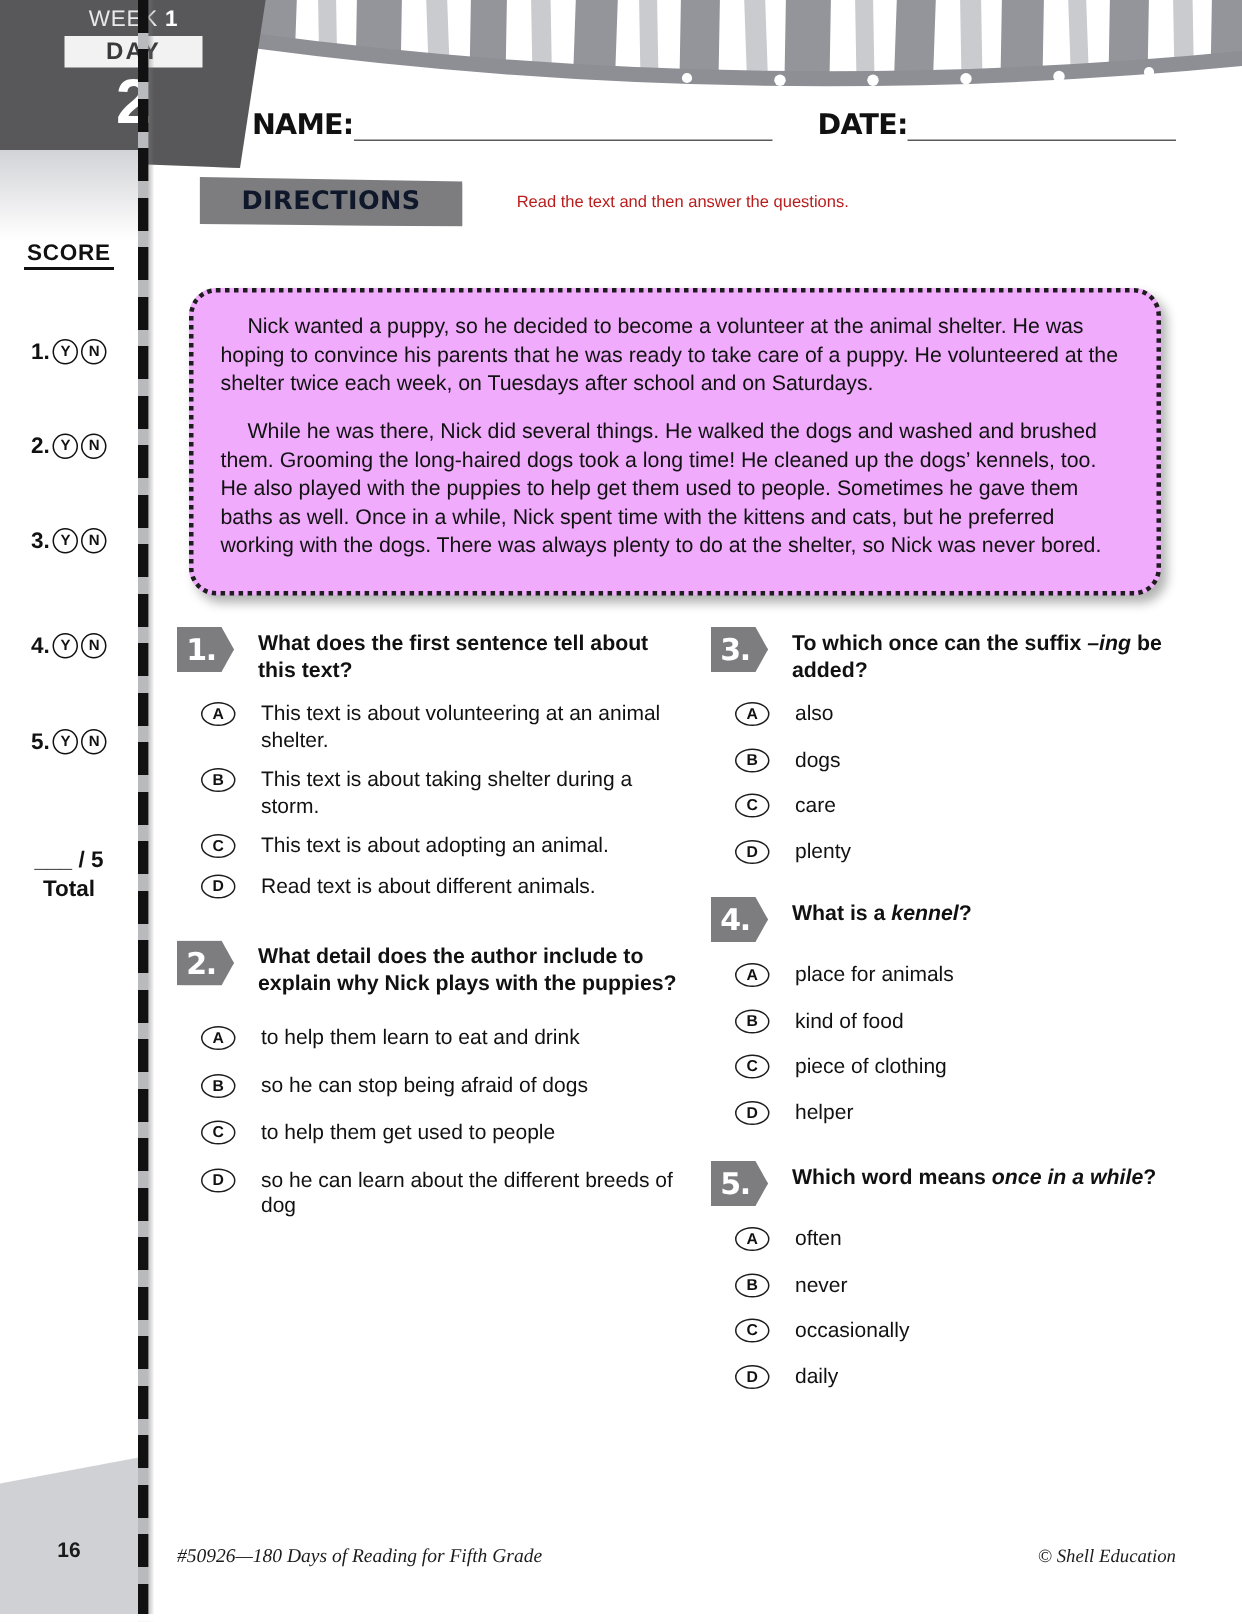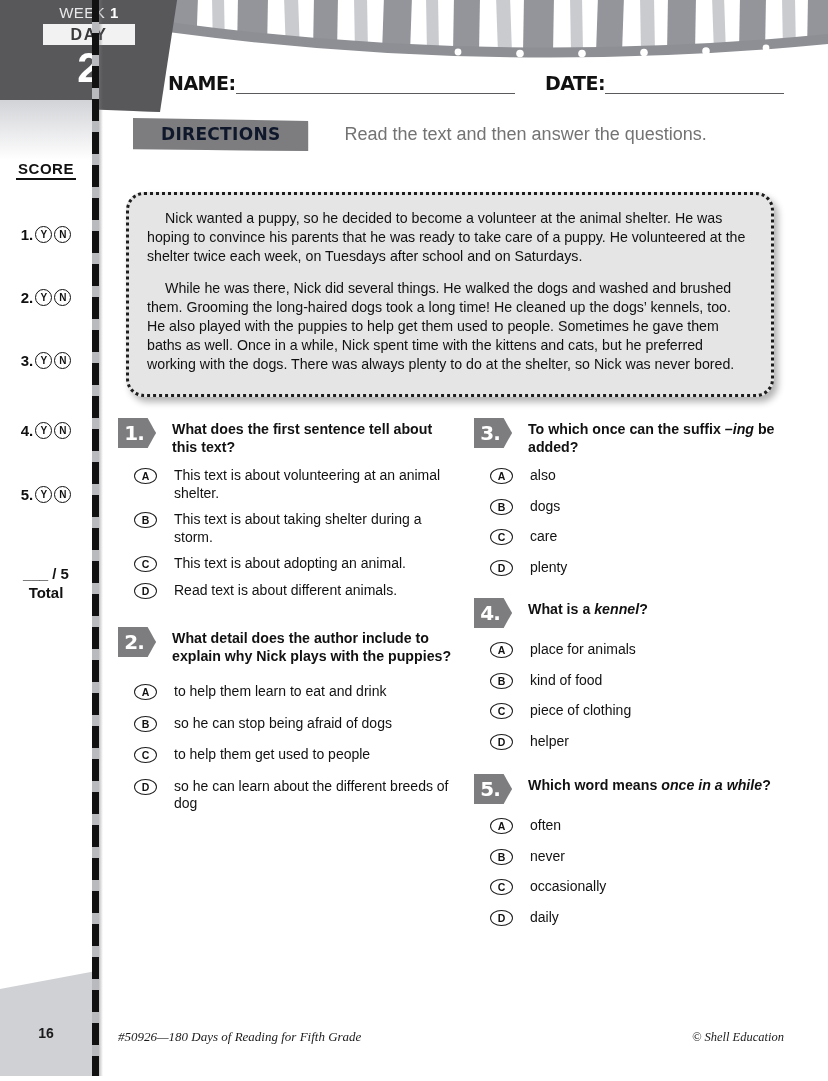--- a/index.html
+++ b/index.html
@@ -140,28 +140,28 @@
     background: #7d7d80;
     color: #0f172a;
     font-family: "DejaVu Sans", sans-serif;
     font-size: 17px; font-weight: 700; letter-spacing: 0.3px;
     padding: 6px 28px 7px;
     clip-path: polygon(0 0, 100% 3px, 100% 100%, 0 95%);
     box-shadow: 3px 3px 5px rgba(0,0,0,0.28);
   }
   #directions-text {
     margin-left: 36px;
-    font-size: 18px; color: #737373;
+    font-size: 11px; color: #b91c1c;
   }
 
   
   #passage {
     position: absolute; left: 126px; top: 192px;
     width: 648px; height: 205px;
-    background: #e5e5e5;
+    background: #f0abfc;
     border: 3px dotted #1d1d1d;
     border-radius: 18px;
     padding: 14px 22px 10px 18px;
     box-shadow: 4px 5px 7px rgba(0,0,0,0.30);
   }
   #passage p {
     font-size: 14.2px; line-height: 19.2px; color: #111;
     text-indent: 18px;
   }
   #passage p + p { margin-top: 12px; }

